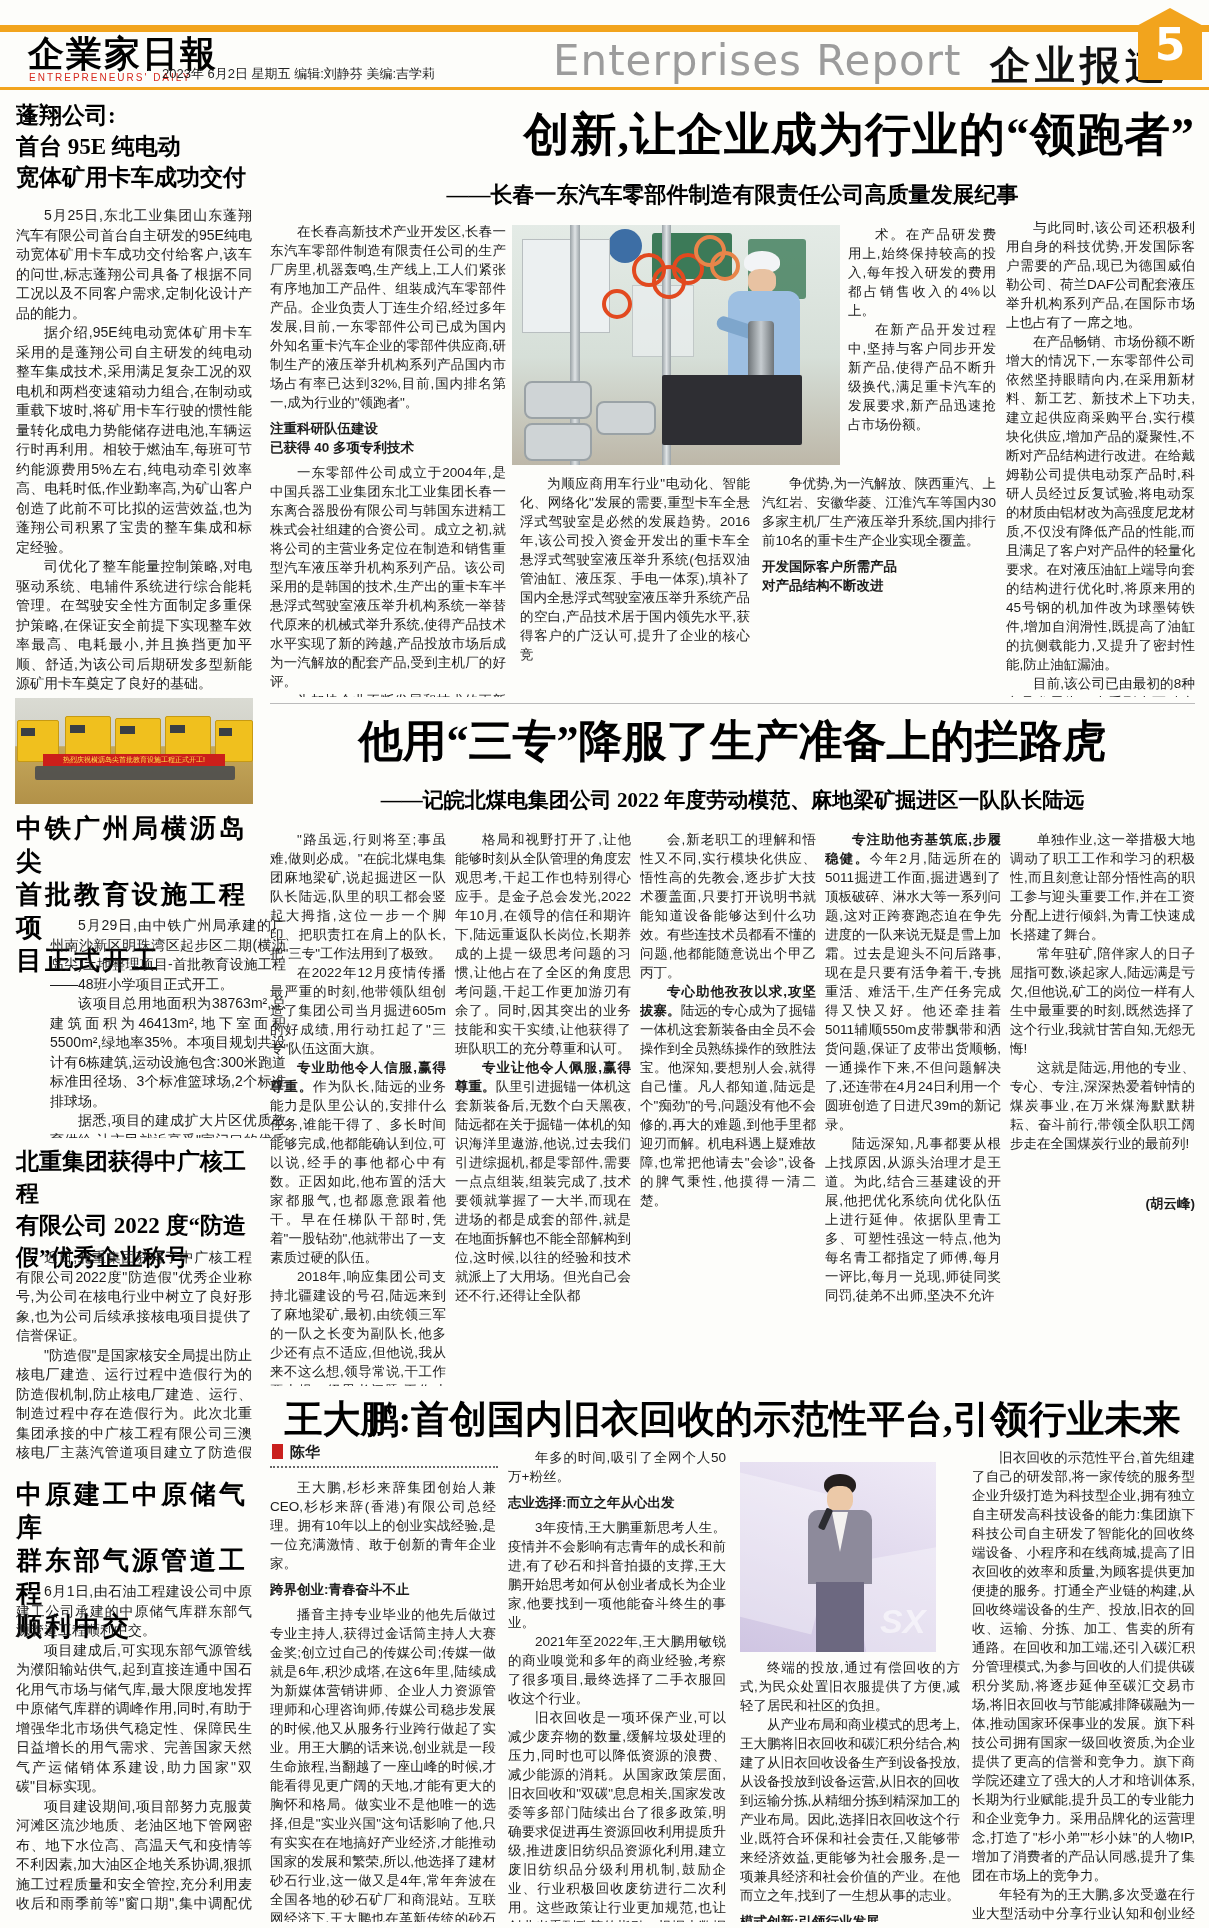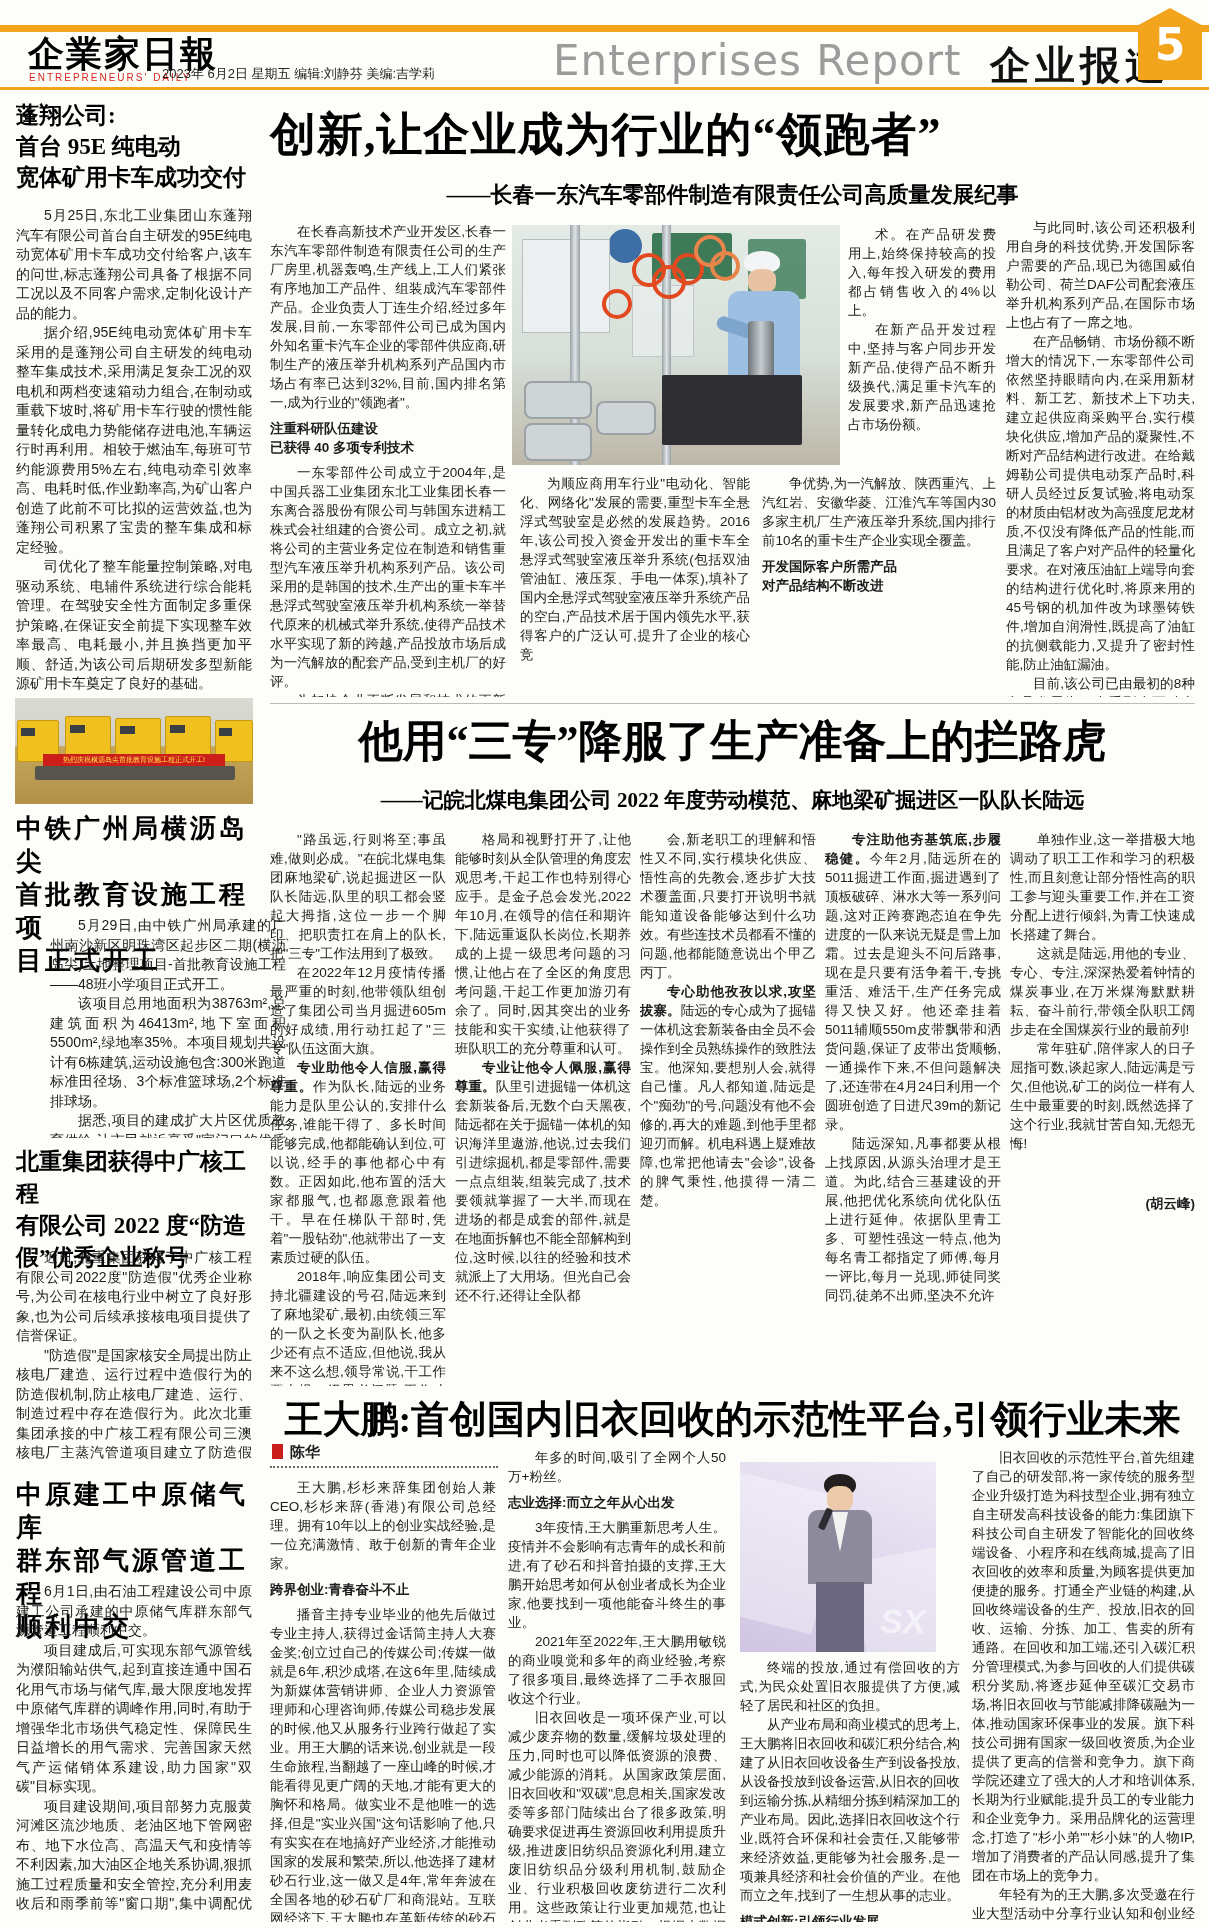--- a/index.html
+++ b/index.html
@@ -130,21 +130,21 @@
 
   <div class="abs rail-head hl-serif" style="left:16px;top:1478px;width:240px;font-size:26px;line-height:33px;letter-spacing:3px;">中原建工中原储气库
 群东部气源管道工程
 顺利中交</div>
   <div class="col body-l" style="left:16px;top:1582px;width:236px;height:334px;">
       <p>6月1日,由石油工程建设公司中原建工公司承建的中原储气库群东部气源管道工程顺利中交。</p>
       <p>项目建成后,可实现东部气源管线为濮阳输站供气,起到直接连通中国石化用气市场与储气库,最大限度地发挥中原储气库群的调峰作用,同时,有助于增强华北市场供气稳定性、保障民生日益增长的用气需求、完善国家天然气产运储销体系建设,助力国家"双碳"目标实现。</p>
       <p>项目建设期间,项目部努力克服黄河滩区流沙地质、老油区地下管网密布、地下水位高、高温天气和疫情等不利因素,加大油区企地关系协调,狠抓施工过程质量和安全管控,充分利用麦收后和雨季前等"窗口期",集中调配优势资源推进项目建设,有效保障施工质量、安全、进度。项目部还强化质量管控,严格落实"三检"制度,实现项目建设高质量推进,焊接一次合格率始终保持在98.71%以上。</p>
     </div>
 
-  <div class="abs hl-serif" style="left:270px;top:104px;width:925px;font-size:46px;text-align:left;letter-spacing:1px;">创新,让企业成为行业的“领跑者”</div>
+  <div class="abs hl-serif" style="left:270px;top:104px;width:925px;font-size:46px;text-align:right;letter-spacing:1px;">创新,让企业成为行业的“领跑者”</div>
   <div class="abs hl-serif" style="left:270px;top:180px;width:925px;font-size:22px;text-align:center;font-weight:bold;">——长春一东汽车零部件制造有限责任公司高质量发展纪事</div>
 
   <div class="col body-m" style="left:270px;top:222px;width:236px;height:475px;">
       <p>在长春高新技术产业开发区,长春一东汽车零部件制造有限责任公司的生产厂房里,机器轰鸣,生产线上,工人们紧张有序地加工产品件、组装成汽车零部件产品。企业负责人丁连生介绍,经过多年发展,目前,一东零部件公司已成为国内外知名重卡汽车企业的零部件供应商,研制生产的液压举升机构系列产品国内市场占有率已达到32%,目前,国内排名第一,成为行业的"领跑者"。</p>
       <p class="sub">注重科研队伍建设
 已获得 40 多项专利技术</p>
       <p>一东零部件公司成立于2004年,是中国兵器工业集团东北工业集团长春一东离合器股份有限公司与韩国东进精工株式会社组建的合资公司。成立之初,就将公司的主营业务定位在制造和销售重型汽车液压举升机构系列产品。该公司采用的是韩国的技术,生产出的重卡车半悬浮式驾驶室液压举升机构系统一举替代原来的机械式举升系统,使得产品技术水平实现了新的跨越,产品投放市场后成为一汽解放的配套产品,受到主机厂的好评。</p>
       <p>为加快企业不断发展和技术的更新换代,一东零部件公司在消化、吸收国外先进技术的同时,积极与国内的知名高校和科研院所进行技术合作开发新产品。多年来,该公司注重科研队伍建设,通过"送出去"和"请进来"的办法对科研人员进行业务培训,不断提高科技创新能力,目前已获得40多项专利技术。</p>
     </div>
 
@@ -211,22 +211,22 @@
   <div class="col body-m" style="left:640px;top:830px;width:176px;height:556px;">
       <p>会,新老职工的理解和悟性又不同,实行模块化供应、悟性高的先教会,逐步扩大技术覆盖面,只要打开说明书就能知道设备能够达到什么功效。有些连技术员都看不懂的问题,他都能随意说出个甲乙丙丁。</p>
       <p><b>专心助他孜孜以求,攻坚拔寨。</b>陆远的专心成为了掘锚一体机这套新装备由全员不会操作到全员熟练操作的致胜法宝。他深知,要想别人会,就得自己懂。凡人都知道,陆远是个"痴劲"的号,问题没有他不会修的,再大的难题,到他手里都迎刃而解。机电科遇上疑难故障,也常把他请去"会诊",设备的脾气秉性,他摸得一清二楚。</p>
     </div>
   <div class="col body-m" style="left:825px;top:830px;width:176px;height:556px;">
       <p><b>专注助他夯基筑底,步履稳健。</b>今年2月,陆远所在的5011掘进工作面,掘进遇到了顶板破碎、淋水大等一系列问题,这对正跨赛跑态迫在争先进度的一队来说无疑是雪上加霜。过去是迎头不问后路事,现在是只要有活争着干,专挑重活、难活干,生产任务完成得又快又好。他还牵挂着5011辅顺550m皮带飘带和洒货问题,保证了皮带出货顺畅,一通操作下来,不但问题解决了,还连带在4月24日利用一个圆班创造了日进尺39m的新记录。</p>
       <p>陆远深知,凡事都要从根上找原因,从源头治理才是王道。为此,结合三基建设的开展,他把优化系统向优化队伍上进行延伸。依据队里青工多、可塑性强这一特点,他为每名青工都指定了师傅,每月一评比,每月一兑现,师徒同奖同罚,徒弟不出师,坚决不允许</p>
     </div>
   <div class="col body-m" style="left:1010px;top:830px;width:185px;height:556px;">
       <p>单独作业,这一举措极大地调动了职工工作和学习的积极性,而且刻意让部分悟性高的职工参与迎头重要工作,并在工资分配上进行倾斜,为青工快速成长搭建了舞台。</p>
+      <p>常年驻矿,陪伴家人的日子屈指可数,谈起家人,陆远满是亏欠,但他说,矿工的岗位一样有人生中最重要的时刻,既然选择了这个行业,我就甘苦自知,无怨无悔!</p>
       <p>这就是陆远,用他的专业、专心、专注,深深热爱着钟情的煤炭事业,在万米煤海默默耕耘、奋斗前行,带领全队职工阔步走在全国煤炭行业的最前列!</p>
-      <p>常年驻矿,陪伴家人的日子屈指可数,谈起家人,陆远满是亏欠,但他说,矿工的岗位一样有人生中最重要的时刻,既然选择了这个行业,我就甘苦自知,无怨无悔!</p>
       <p class="byline">(胡云峰)</p>
     </div>
 
   <div class="abs hl-serif" style="left:270px;top:1394px;width:925px;font-size:38px;text-align:center;">王大鹏:首创国内旧衣回收的示范性平台,引领行业未来</div>
   <div class="redsq" style="left:272px;top:1444px;"></div>
   <div class="abs" style="left:290px;top:1443px;font-size:15px;font-weight:bold;">陈华</div>
   <div class="dotted" style="left:270px;top:1448px;width:228px;height:18px;"></div>
 
   <div class="col body-m" style="left:270px;top:1478px;width:226px;height:444px;">
       <p>王大鹏,杉杉来辞集团创始人兼CEO,杉杉来辞(香港)有限公司总经理。拥有10年以上的创业实战经验,是一位充满激情、敢于创新的青年企业家。</p>

